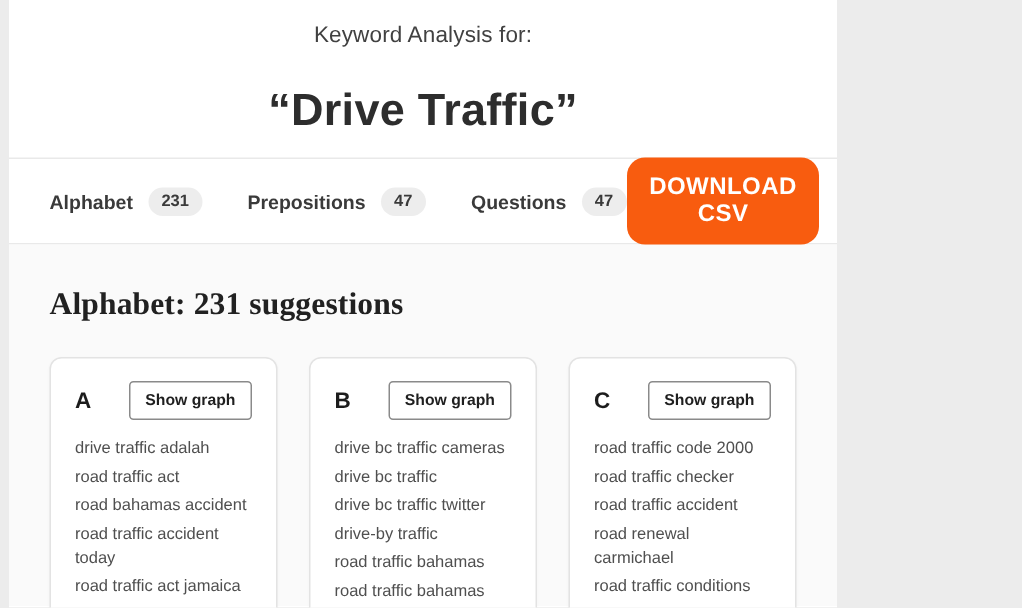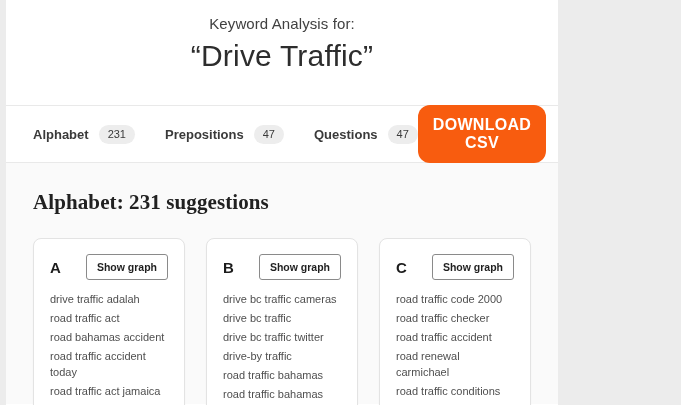--- a/index.html
+++ b/index.html
@@ -22,44 +22,44 @@
     padding-top: 15px;
     height: 106px;
     border-bottom: 1px solid #e9e9e9;
   }
   .header .subtitle {
     font-size: 15px;
     color: #414141;
     letter-spacing: .1px;
   }
   .header .title {
-    margin-top: 7px;
+    margin-top: 25px;
     font-size: 30px;
-    font-weight: 400;
+    font-weight: 700;
     color: #2d2d2d;
     letter-spacing: .2px;
   }
   
   .tabbar {
     background: #fff;
     height: 57px;
     display: flex;
     align-items: center;
     justify-content: space-between;
     padding: 0 21px 0 27px;
     border-bottom: 1px solid #e9e9e9;
   }
   .tabs { display: flex; align-items: center; gap: 30px; }
   .tab { display: flex; align-items: center; gap: 10px; cursor: pointer; }
   .tab-label { font-size: 13px; font-weight: 700; color: #3a3a3a; }
   .badge {
     background: var(--badge-bg, #ededed);
     color: #3a3a3a;
     font-size: 11px;
-    font-weight: 400;
+    font-weight: 700;
     border-radius: 20px;
     padding: 4px 9px;
     line-height: 1;
   }
   .download-btn {
     background: var(--accent, #f85c0f);
     color: #fff;
     border: none;
     font-family: inherit;
     font-size: 16px;

